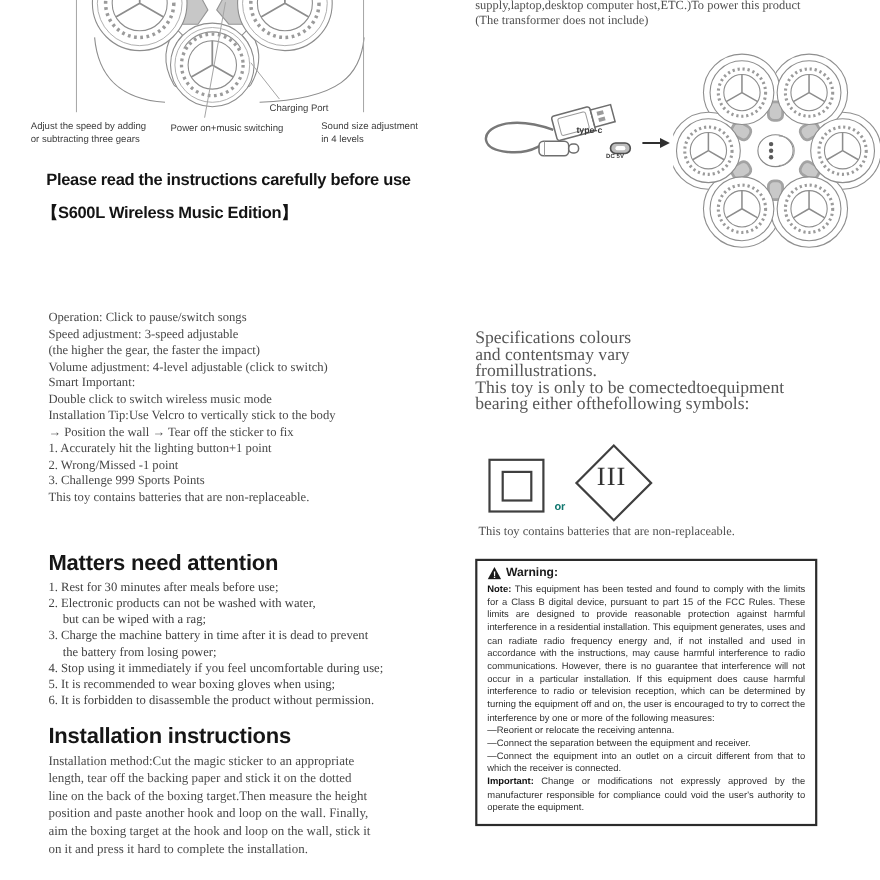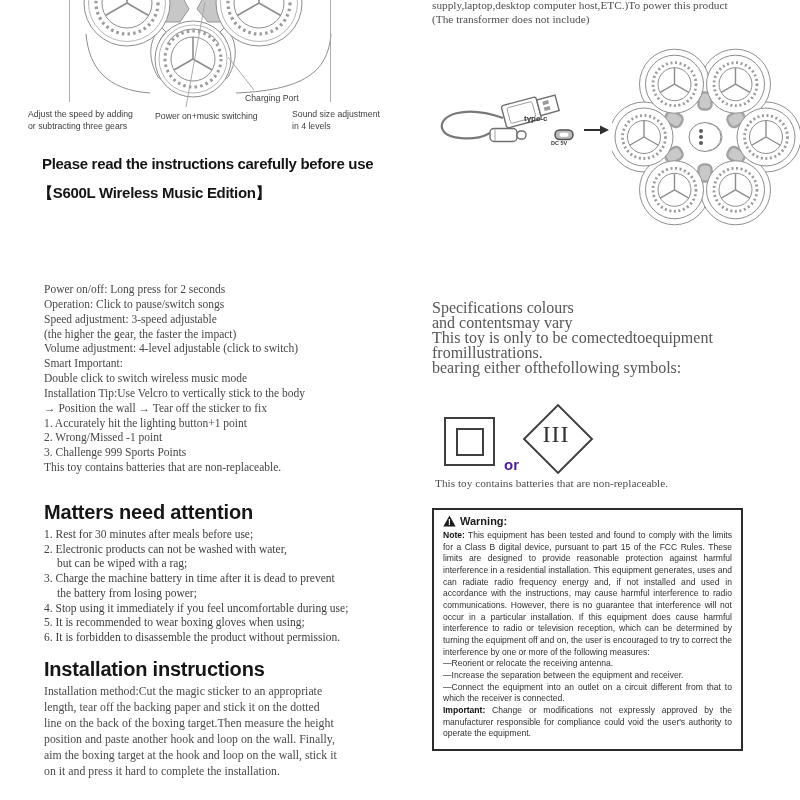--- a/index.html
+++ b/index.html
@@ -19,21 +19,21 @@
   .speclines div{font-size:16px;line-height:15.1px;color:#565656;white-space:nowrap;}
   .toprt div{font-size:11.3px;line-height:14px;color:#4f4f4f;white-space:nowrap;}
   .attn-item{font-size:11.5px;line-height:14.7px;color:#404040;white-space:pre-line;
              padding-left:13px;text-indent:-13px;}
   .installbody{font-size:11.8px;line-height:16.1px;color:#4a4a4a;white-space:pre-line;width:350px;}
   .batnote{font-size:11.3px;color:#4f4f4f;white-space:nowrap;}
   
   .sq-outer{width:47px;height:45px;border:2.5px solid #3f3f3f;display:flex;
             align-items:center;justify-content:center;background:#fff;}
   .sq-inner{width:24px;height:24px;border:2.5px solid #3f3f3f;}
-  .or-label{font-family:"Liberation Sans",sans-serif;font-weight:bold;font-size:15px;color:#4c1d95;}
+  .or-label{font-family:"Liberation Sans",sans-serif;font-weight:bold;font-size:10px;color:#0f766e;}
   .diamond-wrap{width:68px;height:68px;}
   .diamond{position:absolute;left:11px;top:11px;width:46px;height:46px;
            border:2.5px solid #3f3f3f;transform:rotate(45deg);background:#fff;}
   .diamond-text{position:absolute;left:0;top:19px;width:68px;text-align:center;
                 font-family:"Liberation Serif",serif;font-size:24px;line-height:24px;
                 color:#333;letter-spacing:1px;}
   
   .warnbox{left:432px;top:508px;width:311px;height:243px;box-sizing:border-box;
            border:2px solid #2b2b2b;padding:5px 9px 6px 9px;background:#fff;overflow:hidden;}
   .warn-title{display:flex;align-items:center;gap:4px;font-family:"Liberation Sans",sans-serif;
@@ -194,21 +194,20 @@
   <g>
     <ellipse cx="93" cy="92" rx="16" ry="14.5" fill="#fff" stroke="#878787"></ellipse>
     <path d="M 96 78.5 A 13.5 13 0 0 1 96 105.5" fill="none" stroke="#9a9a9a"></path>
     <circle cx="89" cy="86" r="2" fill="#5a5a5a"></circle>
     <circle cx="89" cy="92" r="2" fill="#5a5a5a"></circle>
     <circle cx="89" cy="98" r="2" fill="#5a5a5a"></circle>
   </g>
 </svg>
 
 <div class="abs" style="left:44px;top:282px;">
-  <div class="serifline">Power on/off: Long press for 2 seconds</div>
   <div class="serifline">Operation: Click to pause/switch songs</div>
   <div class="serifline">Speed adjustment: 3-speed adjustable</div>
   <div class="serifline">(the higher the gear, the faster the impact)</div>
   <div class="serifline">Volume adjustment: 4-level adjustable (click to switch)</div>
   <div class="serifline">Smart Important:</div>
   <div class="serifline">Double click to switch wireless music mode</div>
   <div class="serifline">Installation Tip:Use Velcro to vertically stick to the body</div>
   <div class="serifline">→ Position the wall → Tear off the sticker to fix</div>
   <div class="serifline">1. Accurately hit the lighting button+1 point</div>
   <div class="serifline">2. Wrong/Missed -1 point</div>
@@ -233,22 +232,22 @@
 <div class="abs installbody" style="left:44px;top:683px;">Installation method:Cut the magic sticker to an appropriate
 length, tear off the backing paper and stick it on the dotted
 line on the back of the boxing target.Then measure the height
 position and paste another hook and loop on the wall. Finally,
 aim the boxing target at the hook and loop on the wall, stick it
 on it and press it hard to complete the installation.</div>
 
 <div class="abs speclines" style="left:432px;top:300px;">
   <div>Specifications colours</div>
   <div>and contentsmay vary</div>
+  <div>fromillustrations.</div>
   <div>This toy is only to be comectedtoequipment</div>
-  <div>fromillustrations.</div>
   <div>bearing either ofthefollowing symbols:</div>
 </div>
 
 <div class="abs sq-outer" style="left:444px;top:417px;">
   <div class="sq-inner"></div>
 </div>
 <div class="abs or-label" style="left:504px;top:456px;">or</div>
 <div class="abs diamond-wrap" style="left:522px;top:403px;">
   <div class="diamond"></div>
   <div class="diamond-text">III</div>
@@ -260,17 +259,17 @@
   <div class="warn-title">
     <svg width="13" height="12" viewBox="0 0 13 12">
       <polygon points="6.5,0.5 12.6,11.5 0.4,11.5" fill="#1a1a1a"></polygon>
       <text x="6.5" y="10" text-anchor="middle" font-size="8.5" font-weight="bold" fill="#ffffff" font-family="Liberation Sans, sans-serif">!</text>
     </svg>
     <span>Warning:</span>
   </div>
   <div class="warn-body">
     <div><b>Note:</b><span> This equipment has been tested and found to comply with the limits for a Class B digital device, pursuant to part 15 of the FCC Rules. These limits are designed to provide reasonable protection against harmful interference in a residential installation. This equipment generates, uses and can radiate radio frequency energy and, if not installed and used in accordance with the instructions, may cause harmful interference to radio communications. However, there is no guarantee that interference will not occur in a particular installation. If this equipment does cause harmful interference to radio or television reception, which can be determined by turning the equipment off and on, the user is encouraged to try to correct the interference by one or more of the following measures:</span></div>
     <div>—Reorient or relocate the receiving antenna.</div>
-    <div>—Increase the separation between the equipment and receiver.</div>
+    <div>—Connect the separation between the equipment and receiver.</div>
     <div>—Connect the equipment into an outlet on a circuit different from that to which the receiver is connected.</div>
     <div><b>Important:</b><span> Change or modifications not expressly approved by the manufacturer responsible for compliance could void the user's authority to operate the equipment.</span></div>
   </div>
 </div>
 
 </body></html>

